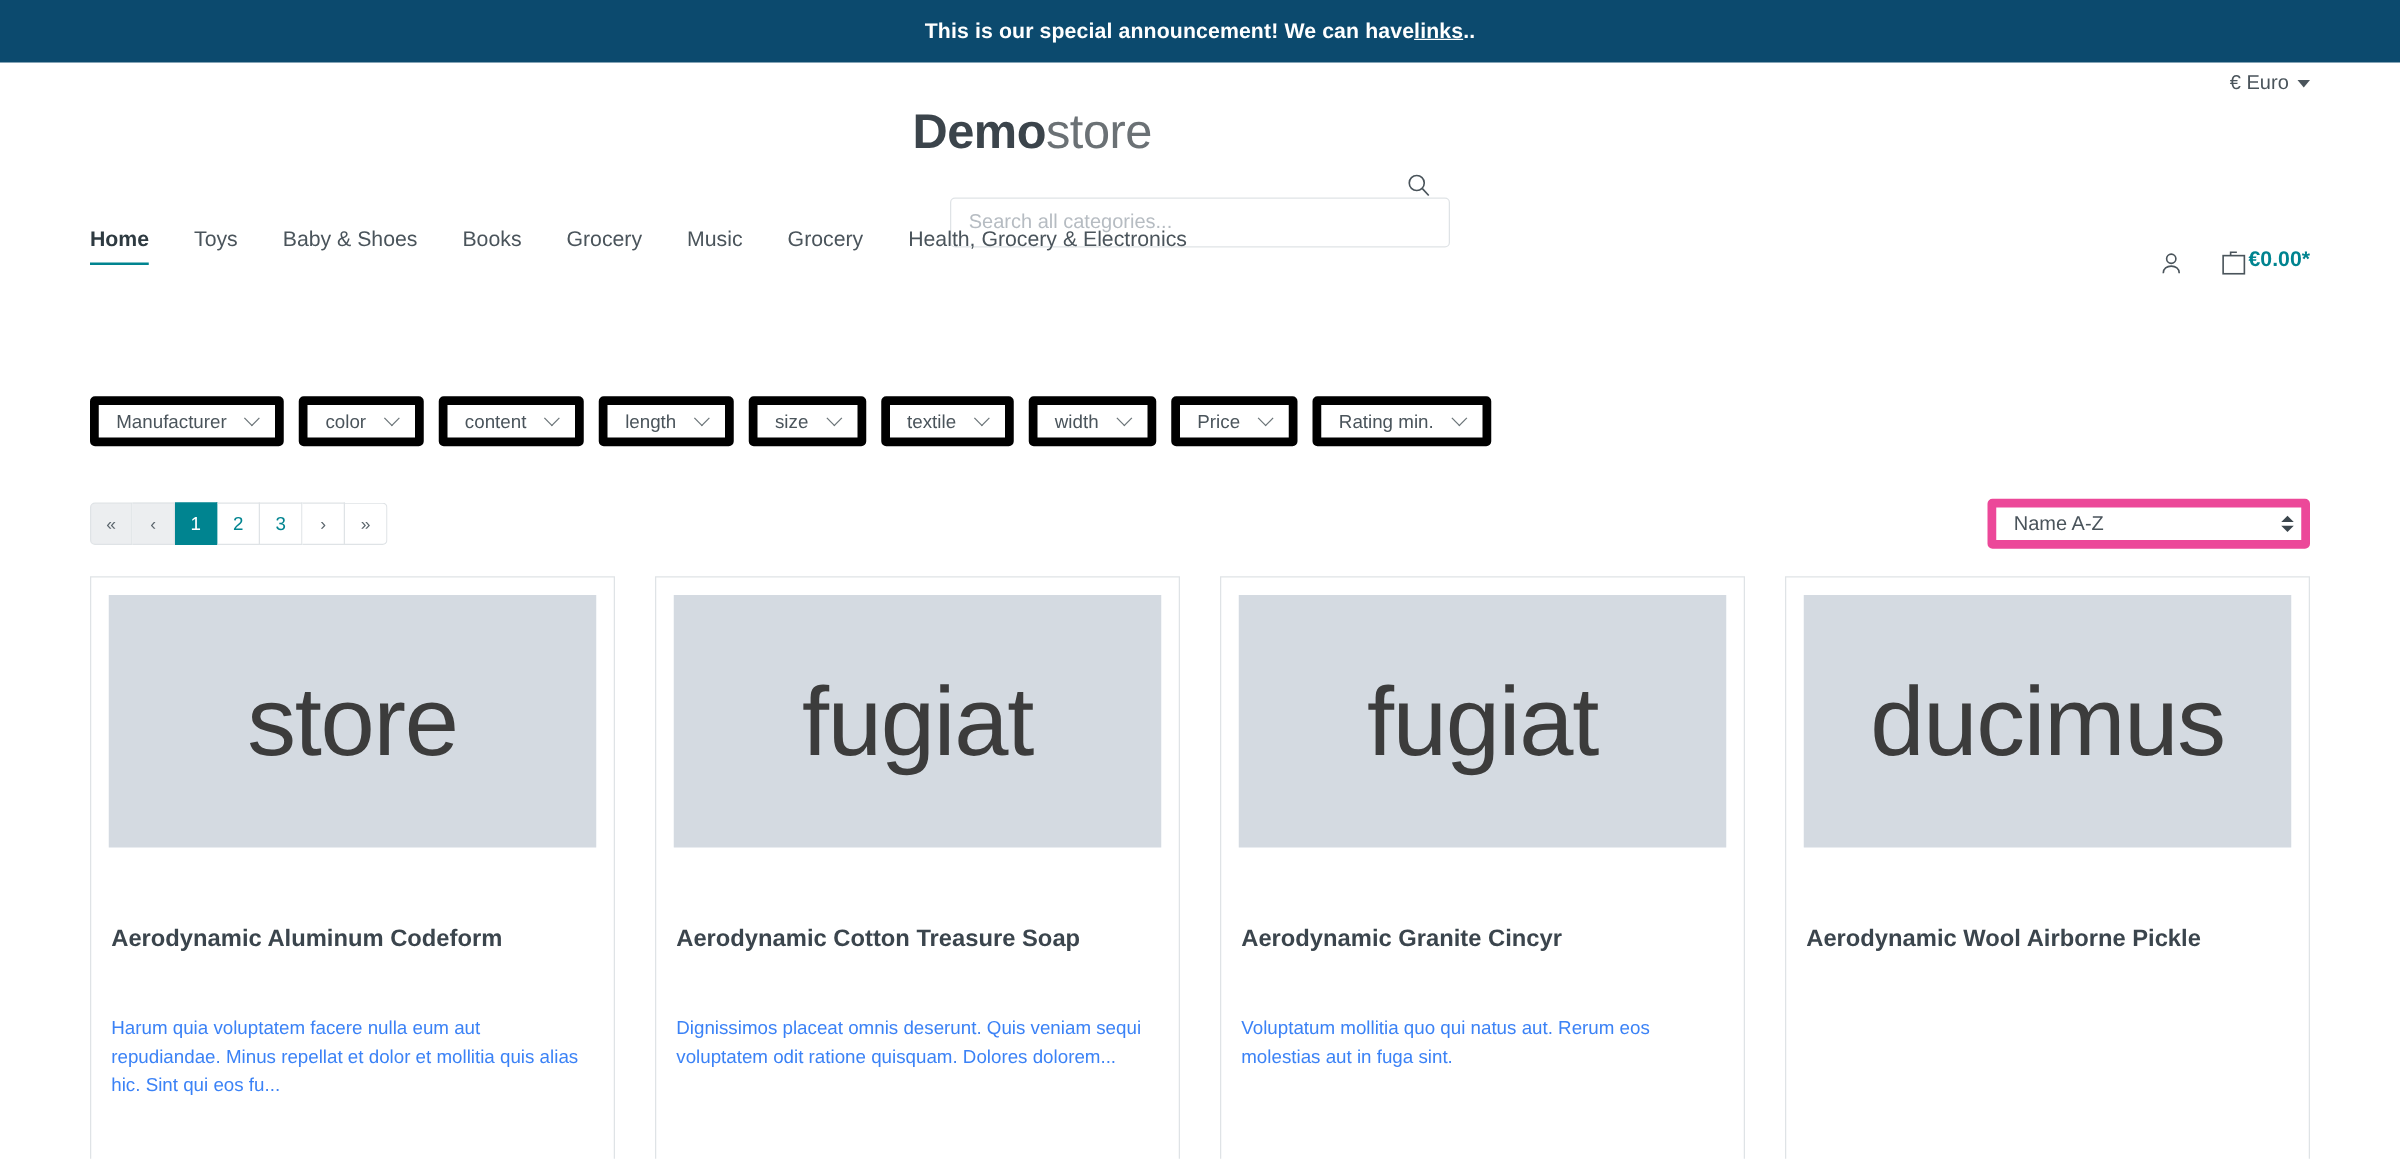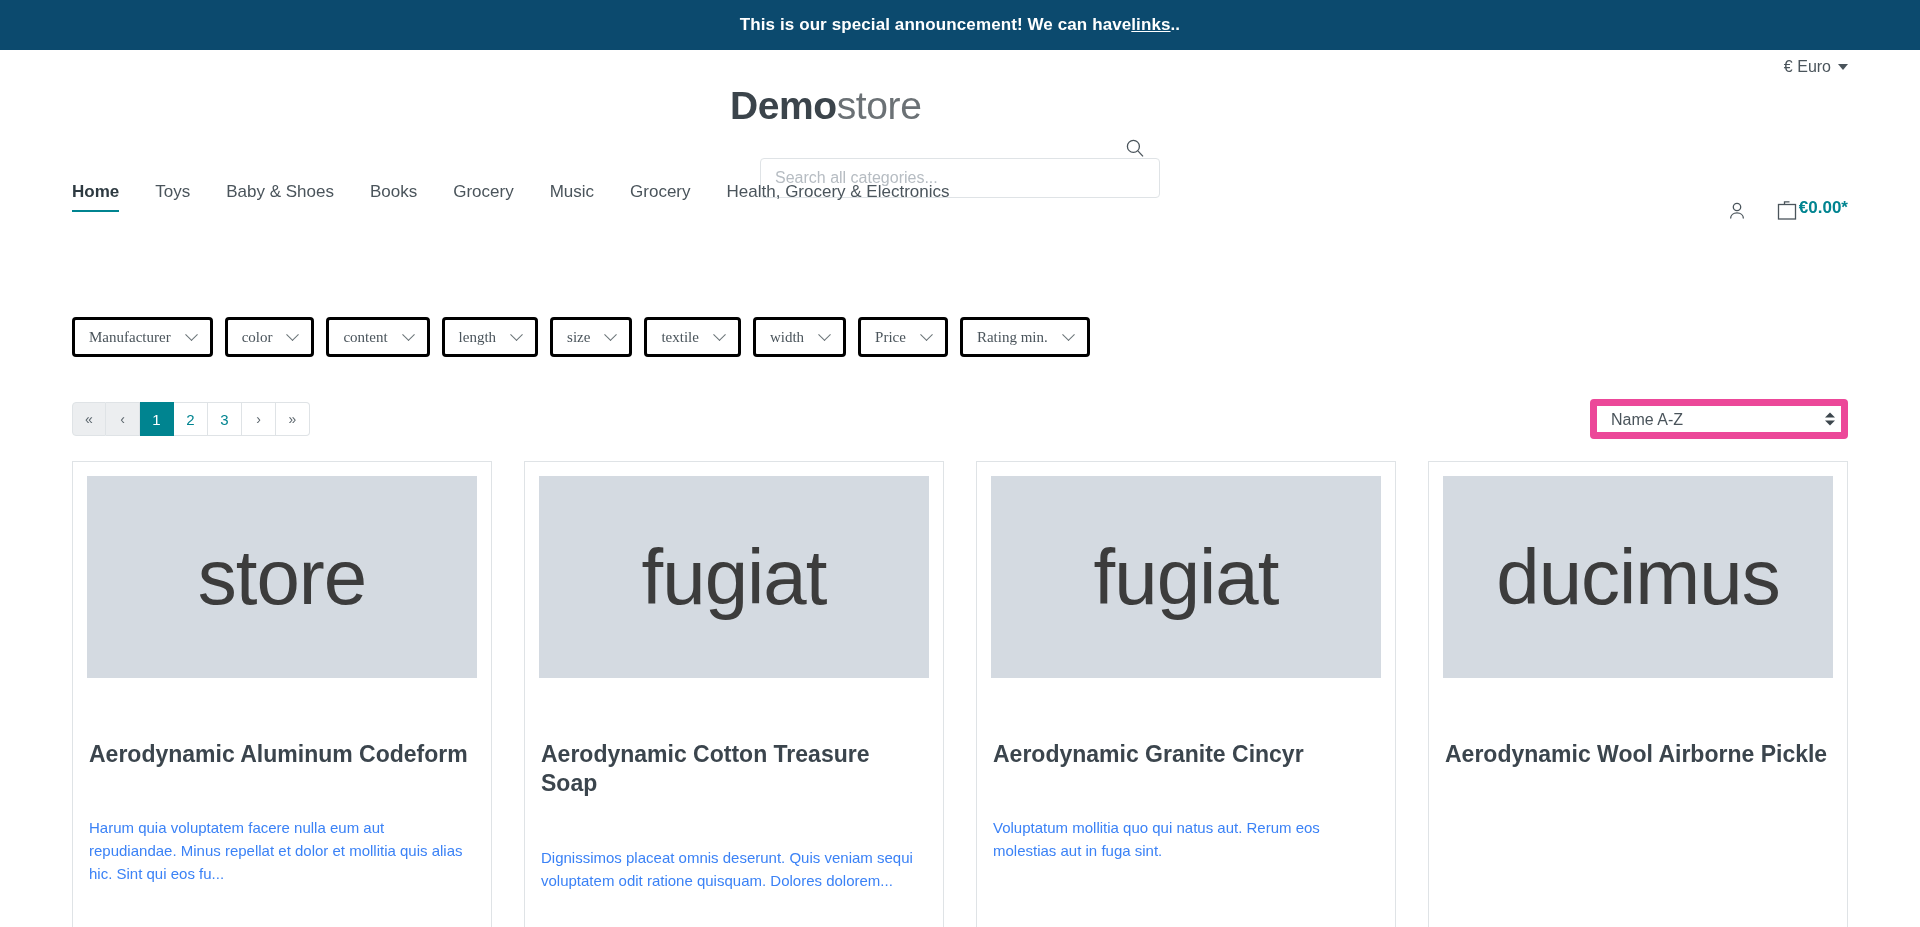--- a/index.html
+++ b/index.html
@@ -150,31 +150,31 @@
   
   .content { padding: 0 72px; }
 
   .filter-bar {
     display: flex;
     gap: 12px;
     margin-top: 105px;
   }
   .filter {
     height: 40px;
-    border: 3px solid #000000;
+    border: 7px solid #000000;
     border-radius: 4px;
     background: #fff;
     display: inline-flex;
     align-items: center;
     gap: 16px;
     padding: 0 14px;
     font-size: 15px;
     color: #4a545b;
     cursor: pointer;
-    font-family: Liberation Serif, serif;
+    font-family: Liberation Sans, sans-serif;
     white-space: nowrap;
   }
   .chev {
     width: 9px; height: 9px;
     border-right: 1.6px solid #6b7478;
     border-bottom: 1.6px solid #6b7478;
     transform: rotate(45deg) translate(-2px,-2px);
     display: inline-block;
     flex: none;
   }
@@ -272,21 +272,21 @@
   }
   .card-img span {
     font-size: 78px;
     color: #3c3c3c;
     font-family: "Liberation Sans", sans-serif;
     line-height: 1;
     letter-spacing: -1px;
   }
   .card-title {
     margin-top: 62px;
-    font-size: 23px;
+    font-size: 19px;
     font-weight: 700;
     color: #3b454d;
     line-height: 1.28;
     padding: 0 2px;
   }
   .card-desc {
     margin-top: 48px;
     font-size: 15px;
     color: #3b82f6;
     line-height: 1.52;

